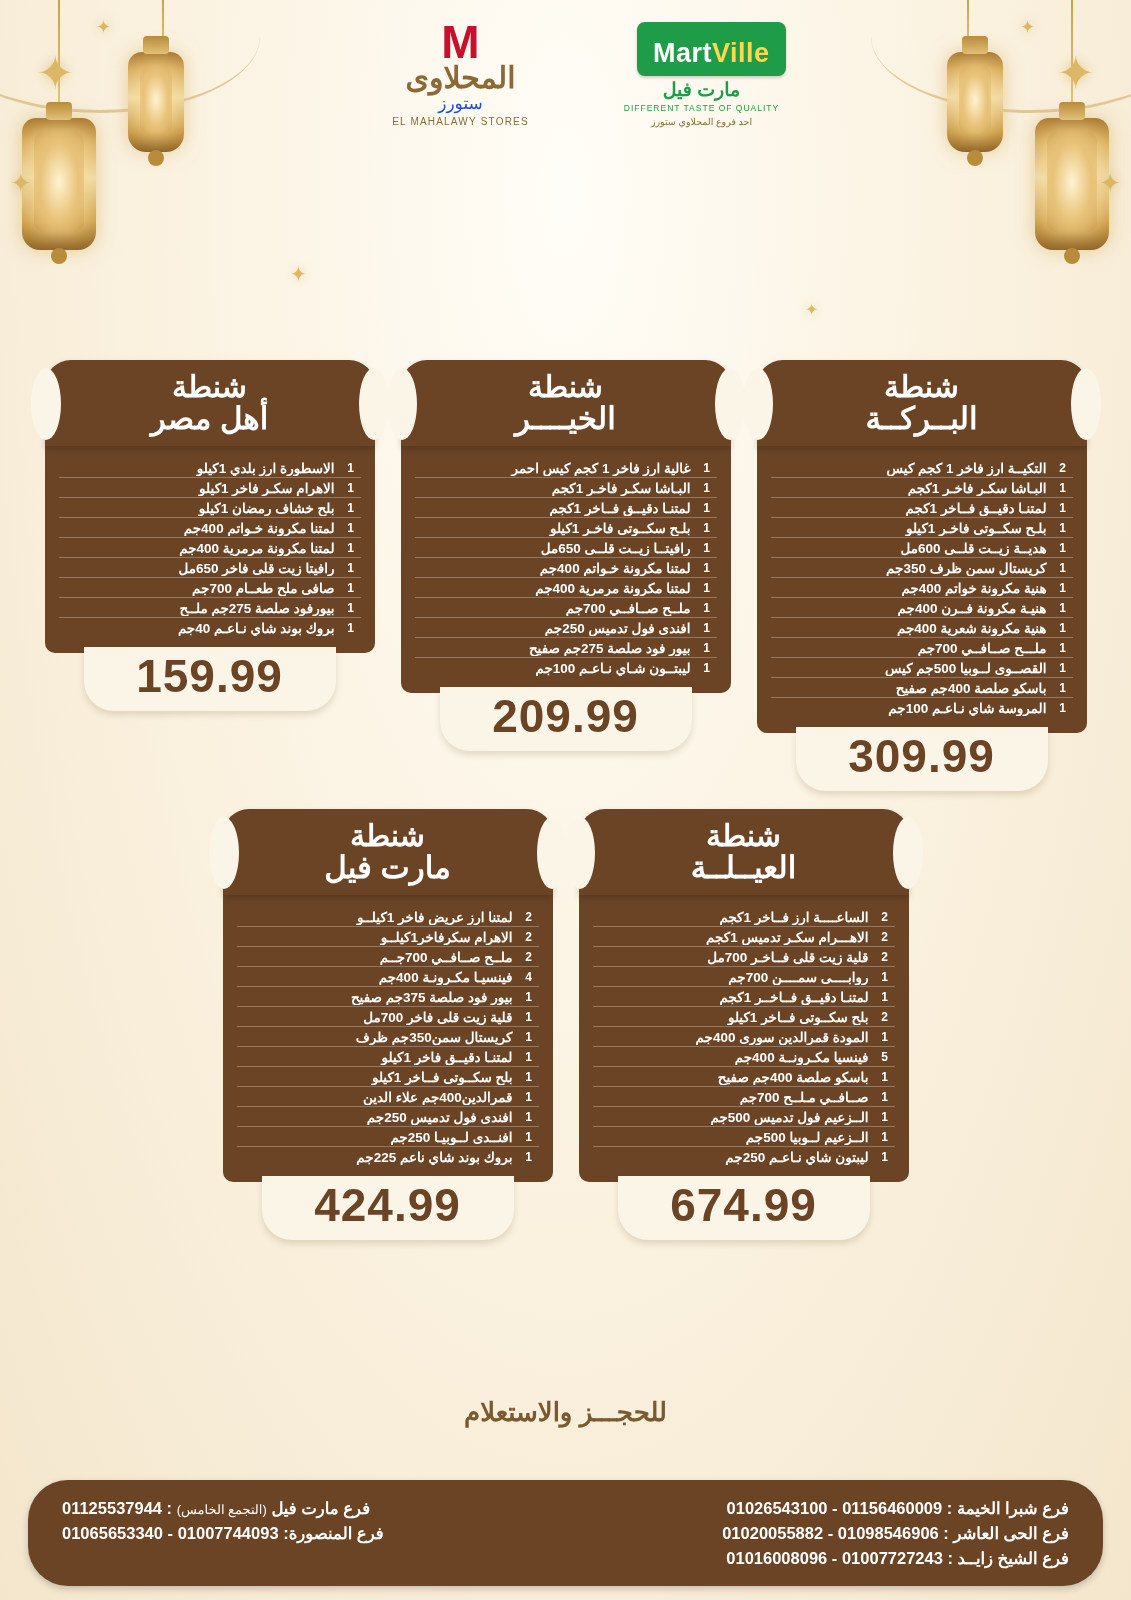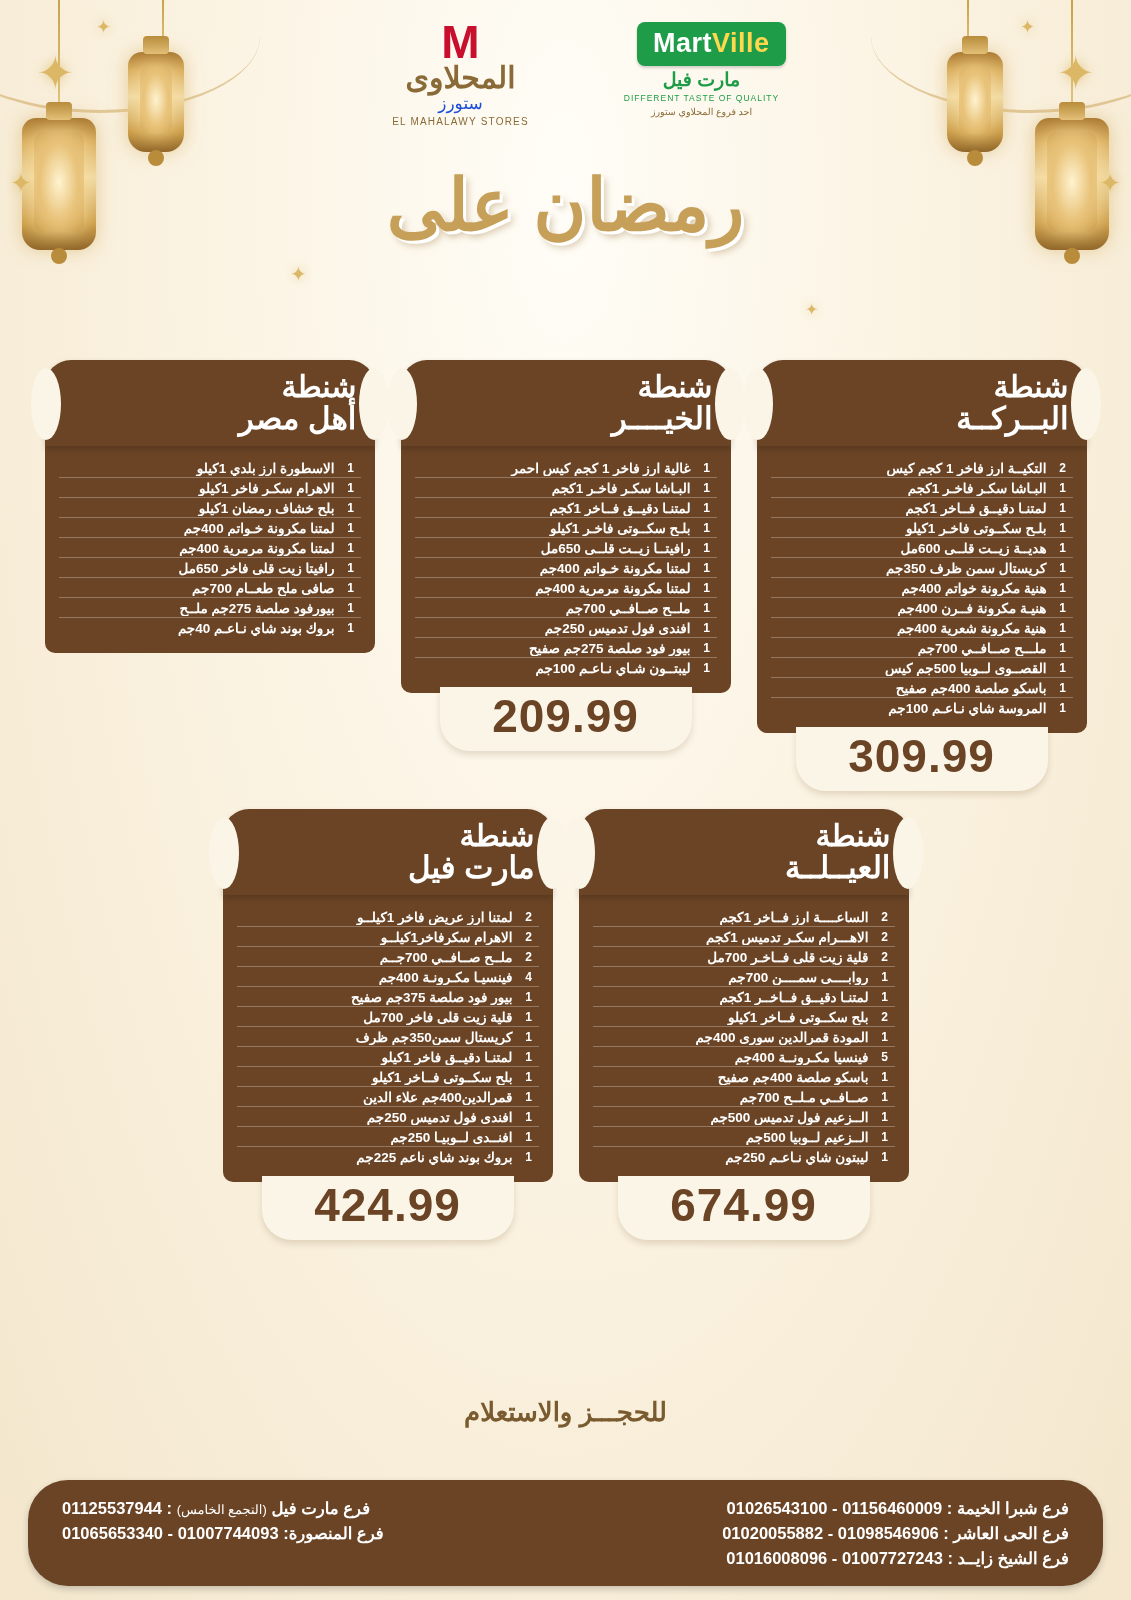--- a/index.html
+++ b/index.html
@@ -36,21 +36,21 @@
   .star{position:absolute;color:#dcb866;filter:drop-shadow(0 0 6px rgba(220,184,102,.7));}
   .swoosh{
     position:absolute;top:-40px;height:150px;width:320px;
     border-bottom:3px solid rgba(206,166,92,.55);border-radius:0 0 60% 60%;
   }
   
   .logos{position:absolute;top:22px;left:0;right:0;display:flex;justify-content:center;gap:42px;align-items:flex-start;}
   .logo-mv{width:168px;text-align:center;}
   .mv-badge{
     display:inline-block;background:#1f9c47;color:#fff;border-radius:8px;
-    padding:6px 16px 7px;font-size:27px;font-weight:bold;letter-spacing:.5px;
+    padding:16px 16px 7px;font-size:27px;font-weight:bold;letter-spacing:.5px;
     box-shadow:0 2px 3px rgba(0,0,0,.18);
     margin-left:32px;
   }
   .mv-badge .ville{color:#ffd84d;}
   .mv-ar{color:#1f9c47;font-size:19px;font-weight:bold;margin-top:2px;}
   .mv-tag{color:#1f9c47;font-size:8.5px;letter-spacing:1px;margin-top:2px;}
   .mv-sub{color:#8a6a36;font-size:9.5px;margin-top:3px;}
   .logo-mh{width:230px;text-align:center;}
   .mh-mark{color:#c8102e;font-size:46px;font-weight:bold;line-height:.9;}
   .mh-ar{color:#8a6a36;font-size:30px;font-weight:bold;line-height:1;}
@@ -64,21 +64,21 @@
     text-shadow:3px 3px 0 #fff, 5px 5px 7px rgba(150,110,50,.35);
   }
   .title .l2{display:block;font-size:66px;letter-spacing:4px;}
   
   .grid{position:absolute;top:360px;left:36px;right:36px;}
   .row{display:flex;justify-content:center;gap:26px;}
   .row2{margin-top:18px;}
   .card{width:330px;position:relative;}
   .card-head{
     background:#6b4425;color:#fff;border-radius:26px 26px 0 0;
-    padding:12px 18px 10px;position:relative;
+    padding:12px 18px 10px;text-align:center;position:relative;
     box-shadow:0 3px 6px rgba(0,0,0,.18);
   }
   .card-head:before,.card-head:after{
     content:"";position:absolute;top:8px;width:30px;height:72px;background:#fbf5e8;
     border-radius:50%;
   }
   .card-head:before{left:-14px;}
   .card-head:after{right:-14px;}
   .ch-l1{font-size:30px;font-weight:bold;line-height:1;}
   .ch-l2{font-size:31px;font-weight:bold;letter-spacing:3px;line-height:1.1;}
@@ -161,21 +161,20 @@
   </div>
   <div class="logo-mh">
     <div class="mh-mark">M</div>
     <div class="mh-ar">المحلاوى</div>
     <div class="mh-ar2">ستورز</div>
     <div class="mh-en">EL MAHALAWY STORES</div>
   </div>
 </div>
 
 <div class="title">
-  <span>رمضان على</span>
 </div>
 
 <div class="grid">
   <div class="row">
 
     <div class="card">
       <div class="card-head">
         <div class="ch-l1">شنطة</div>
         <div class="ch-l2">البــركــة</div>
       </div>
@@ -326,20 +325,21 @@
           </div>
         <div class="item">
             <span class="qty">1</span>
             <span class="nm">بيورفود صلصة 275جم ملــح</span>
           </div>
         <div class="item">
             <span class="qty">1</span>
             <span class="nm">بروك بوند شاي نـاعـم 40جم</span>
           </div>
       </div>
+      <div class="price">159.99</div>
     </div>
 
   </div>
 
   <div class="row row2">
 
     <div class="card">
       <div class="card-head">
         <div class="ch-l1">شنطة</div>
         <div class="ch-l2">العيــلــة</div>

